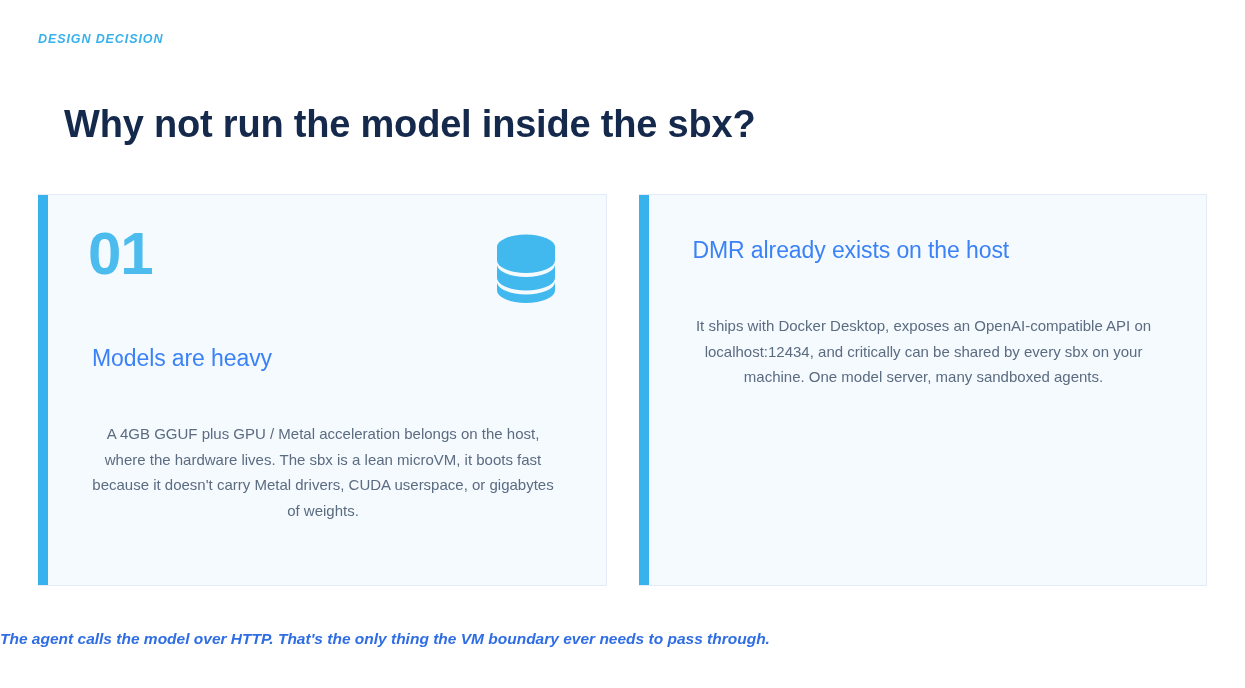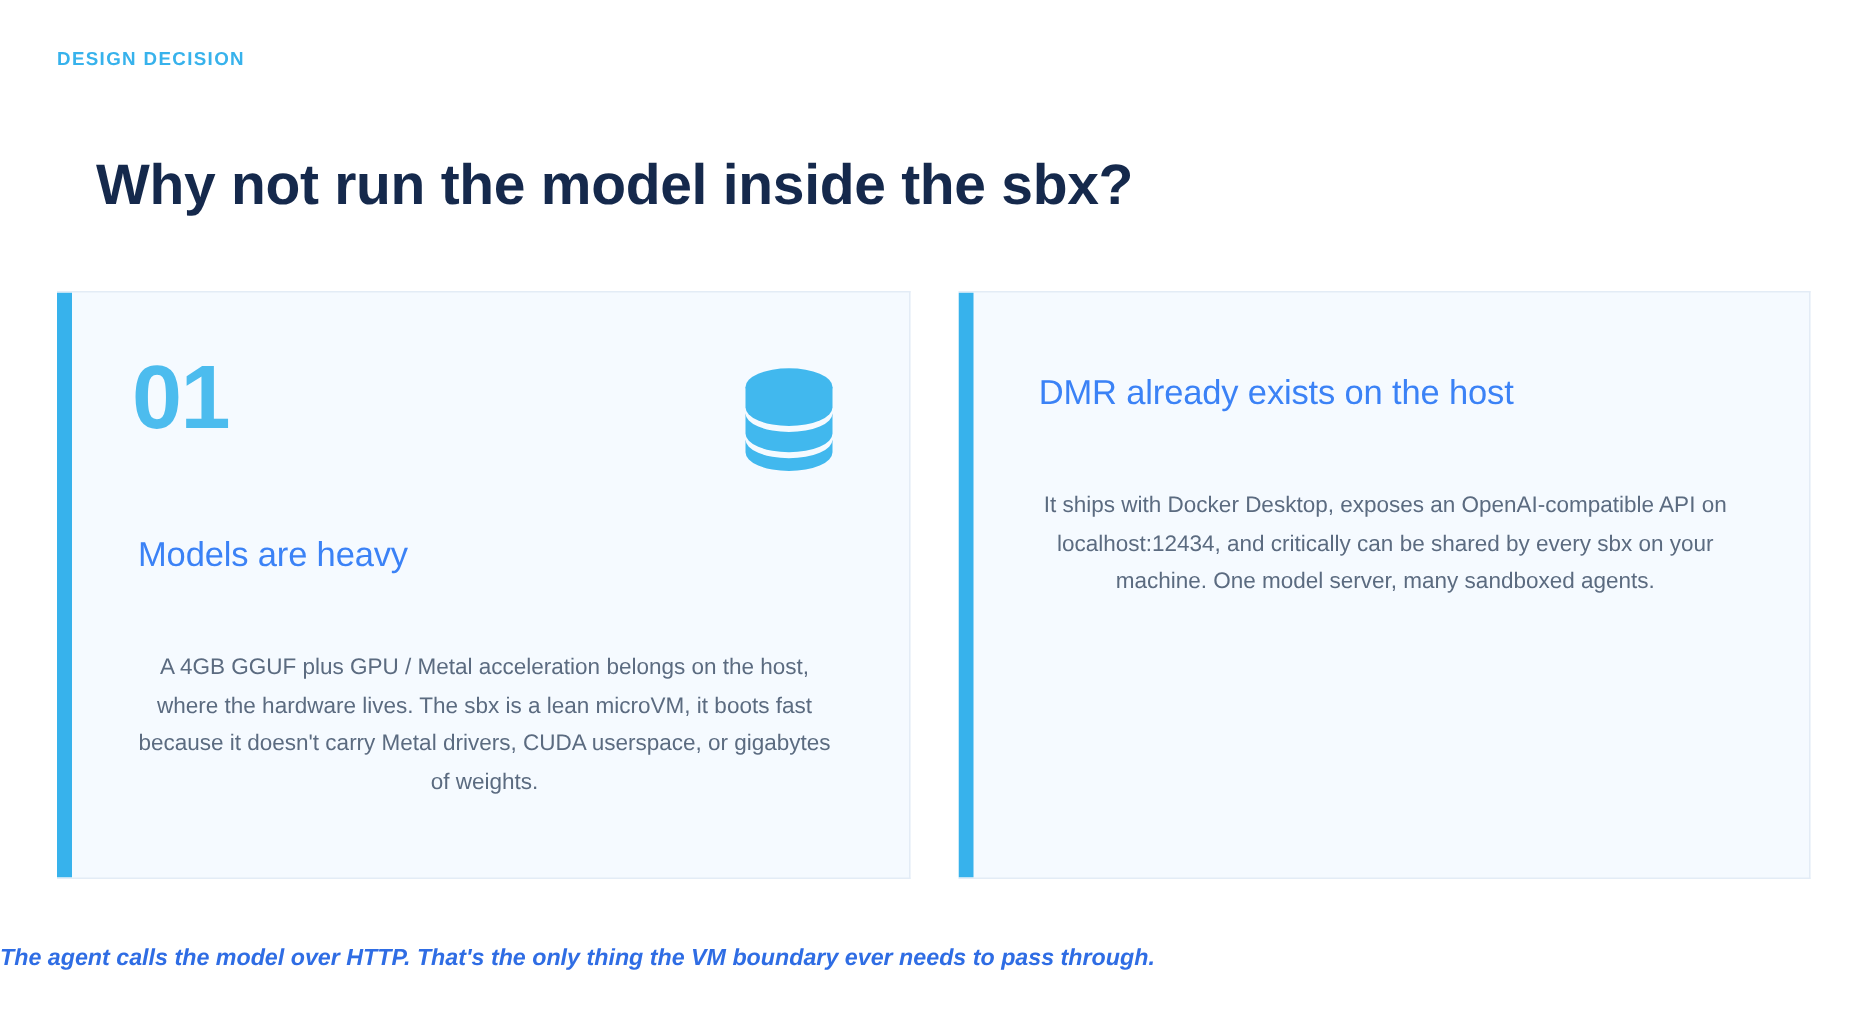--- a/index.html
+++ b/index.html
@@ -28,20 +28,21 @@
     position: absolute;
     left: 38px;
     top: 33px;
     font-size: 12.5px;
     font-weight: bold;
     letter-spacing: 0.9px;
     color: #37b2ec;
     text-transform: uppercase;
     line-height: 1;
     white-space: nowrap;
+    font-style: italic;
   }
 
   .page-title {
     position: absolute;
     left: 36px;
     top: 78px;
     font-size: 38px;
     font-weight: bold;
     color: #15294c;
     line-height: 1.15;
@@ -61,21 +62,21 @@
     gap: 32px;
   }
 
   .card {
     position: relative;
     flex: 1 1 0;
     background: #f5faff;
     border: 1px solid #e3ecf6;
     border-left: none;
     box-sizing: border-box;
-    padding: 48px 44px 0 50px;
+    padding: 37px 44px 0 50px;
     overflow: hidden;
   }
 
   .card-accent {
     position: absolute;
     left: 0;
     top: 0;
     bottom: 0;
     width: 10px;
     background: #37b2ec;

